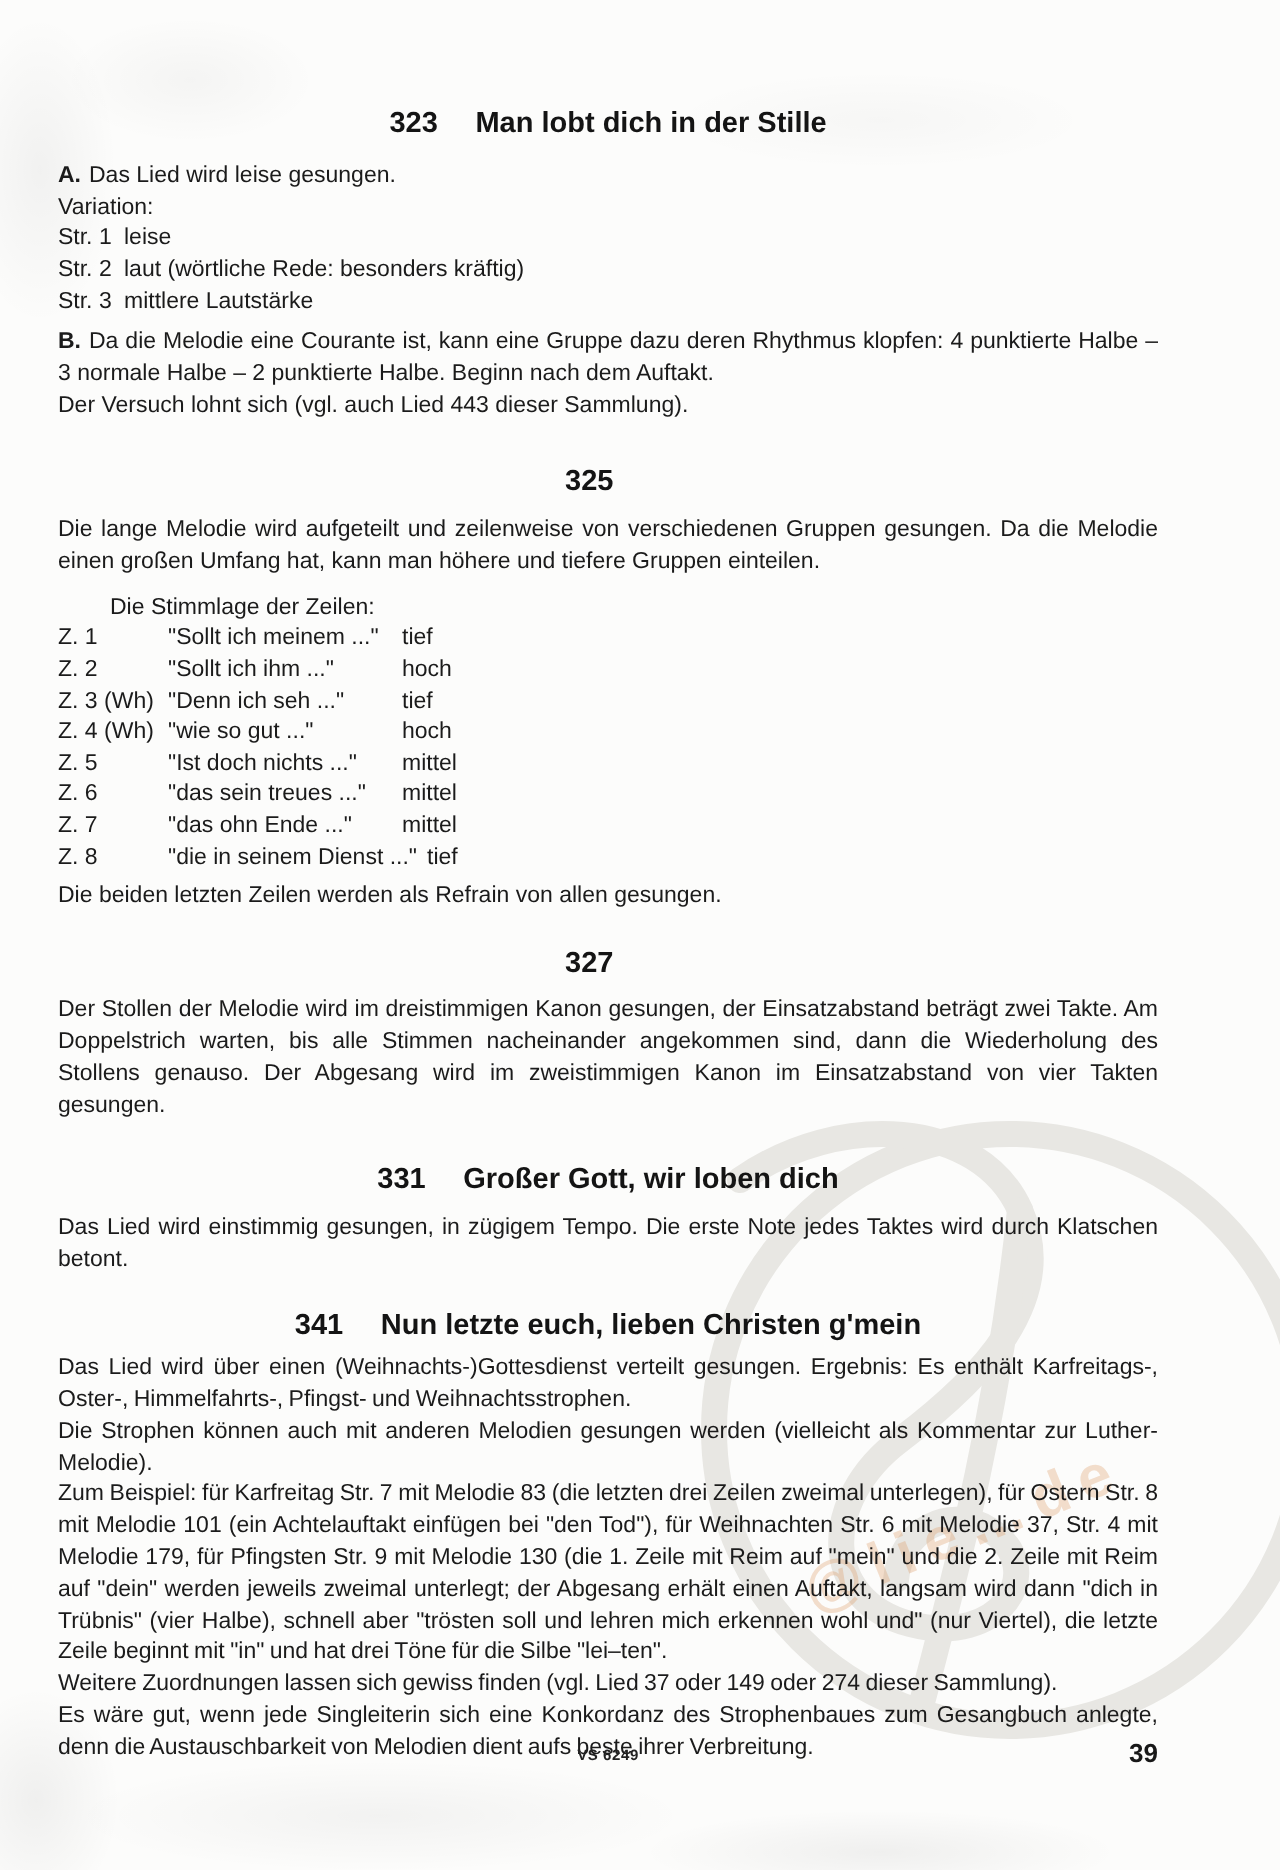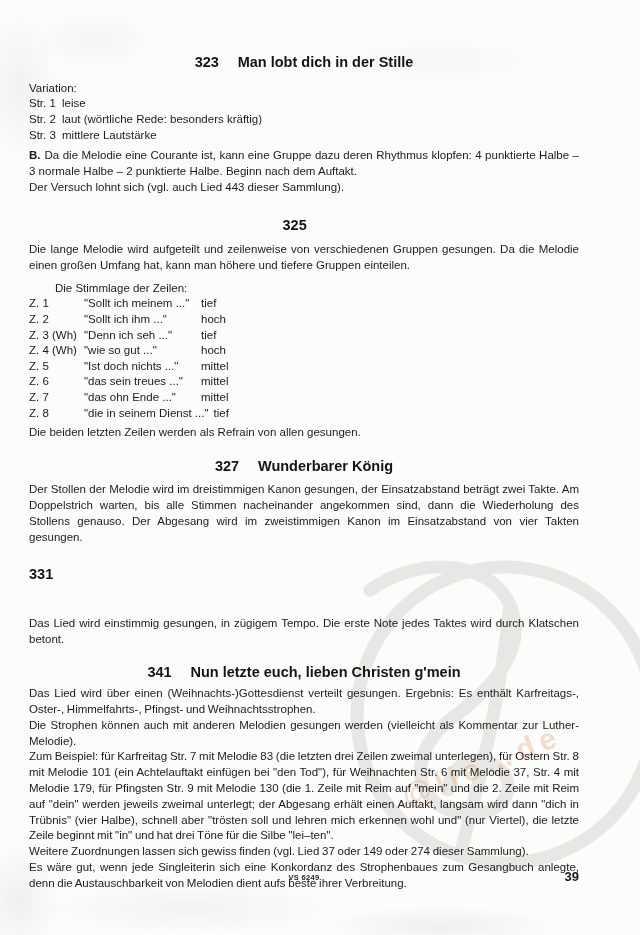--- a/index.html
+++ b/index.html
@@ -40,21 +40,21 @@
   .srow{display:flex;font-size:11.5px;line-height:15.8px;}
   .slab{flex:0 0 33px;}
   .pb{margin-top:4px;}
   .stimm{margin-top:7px;padding-left:26px;}
   .ztable{margin-top:0;}
   .zrow{display:flex;font-size:11.5px;line-height:15.6px;}
   .zlab{flex:0 0 55px;}
   .zquote{min-width:112px;padding-right:5px;white-space:nowrap;}
   .outro{margin-top:3px;}
   .h327{margin-top:17px;margin-bottom:6px;}
-  .h331{margin-top:20px;flex-direction:column;}
+  .h331{margin-top:20px;}
   .h341{margin-top:16px;margin-bottom:5px;}
   .s341 p{line-height:15.8px;word-spacing:-0.5px;}
   .footer{position:absolute;left:29px;top:869px;width:550px;height:22px;}
   .imprint{
     position:absolute;left:50%;transform:translateX(-50%);top:4px;
     font-size:7.5px;font-weight:700;letter-spacing:0.3px;color:#222;
   }
   .pagenum{position:absolute;right:0;top:0;font-size:13px;font-weight:700;color:#181818;}
 </style>
 </head>
@@ -70,20 +70,21 @@
 
   <div class="wm-text">@lie…de</div>
 
   <div class="content">
 
     <section>
       <div class="heading first">
         <span class="num">323</span>
         <span>Man lobt dich in der Stille</span>
       </div>
+      <p class="single"><span class="lead">A.</span><span>Das Lied wird leise gesungen.</span></p>
       <p class="single">Variation:</p>
       <div>
         <div class="srow">
           <span class="slab">Str. 1</span>
           <span>leise</span>
         </div>
         <div class="srow">
           <span class="slab">Str. 2</span>
           <span>laut (wörtliche Rede: besonders kräftig)</span>
         </div>
@@ -143,28 +144,28 @@
           <span class="zquote">"die in seinem Dienst ..."</span>
           <span class="zpitch">tief</span>
         </div>
       </div>
       <p class="single outro">Die beiden letzten Zeilen werden als Refrain von allen gesungen.</p>
     </section>
 
     <section>
       <div class="heading h327">
         <span class="num">327</span>
-        <span>Wunderbarer König</span>
       </div>
       <p>Der Stollen der Melodie wird im dreistimmigen Kanon gesungen, der Einsatzabstand beträgt zwei Takte. Am Doppelstrich warten, bis alle Stimmen nacheinander angekommen sind, dann die Wiederholung des Stollens genauso. Der Abgesang wird im zweistimmigen Kanon im Einsatzabstand von vier Takten gesungen.</p>
     </section>
 
     <section>
       <div class="heading h331">
         <span class="num">331</span>
+        <span>Großer Gott, wir loben dich</span>
       </div>
       <p>Das Lied wird einstimmig gesungen, in zügigem Tempo. Die erste Note jedes Taktes wird durch Klatschen betont.</p>
     </section>
 
     <section class="s341">
       <div class="heading h341">
         <span class="num">341</span>
         <span>Nun letzte euch, lieben Christen g'mein</span>
       </div>
       <p>Das Lied wird über einen (Weihnachts-)Gottesdienst verteilt gesungen. Ergebnis: Es enthält Karfreitags-, Oster-, Himmelfahrts-, Pfingst- und Weihnachtsstrophen.</p>

